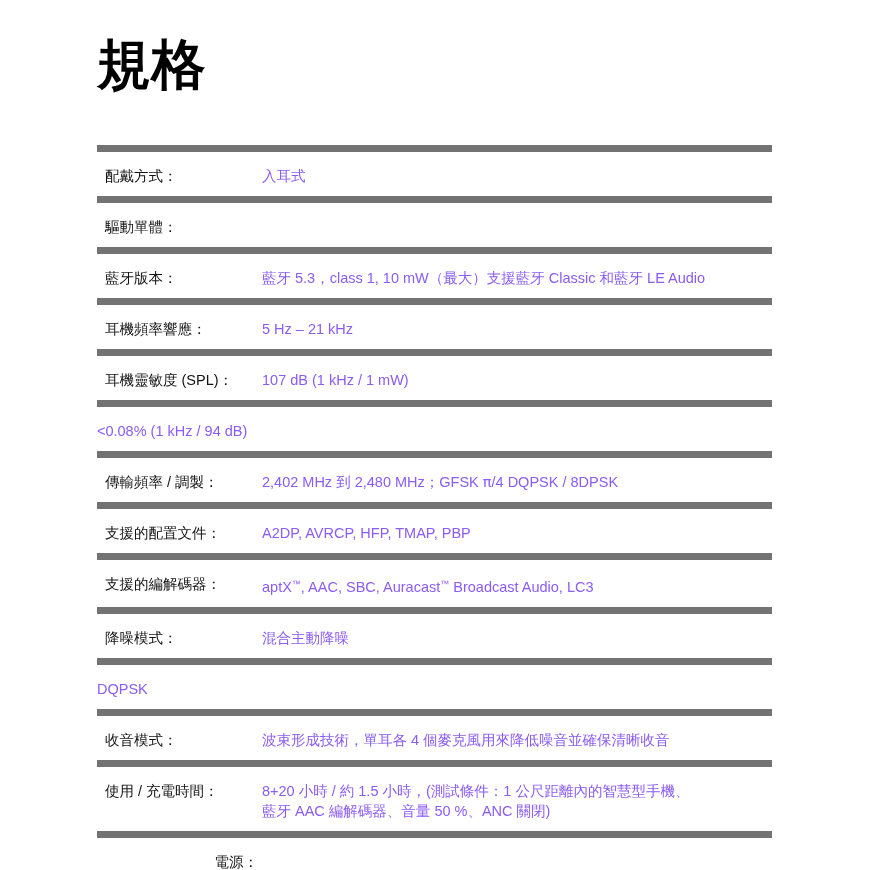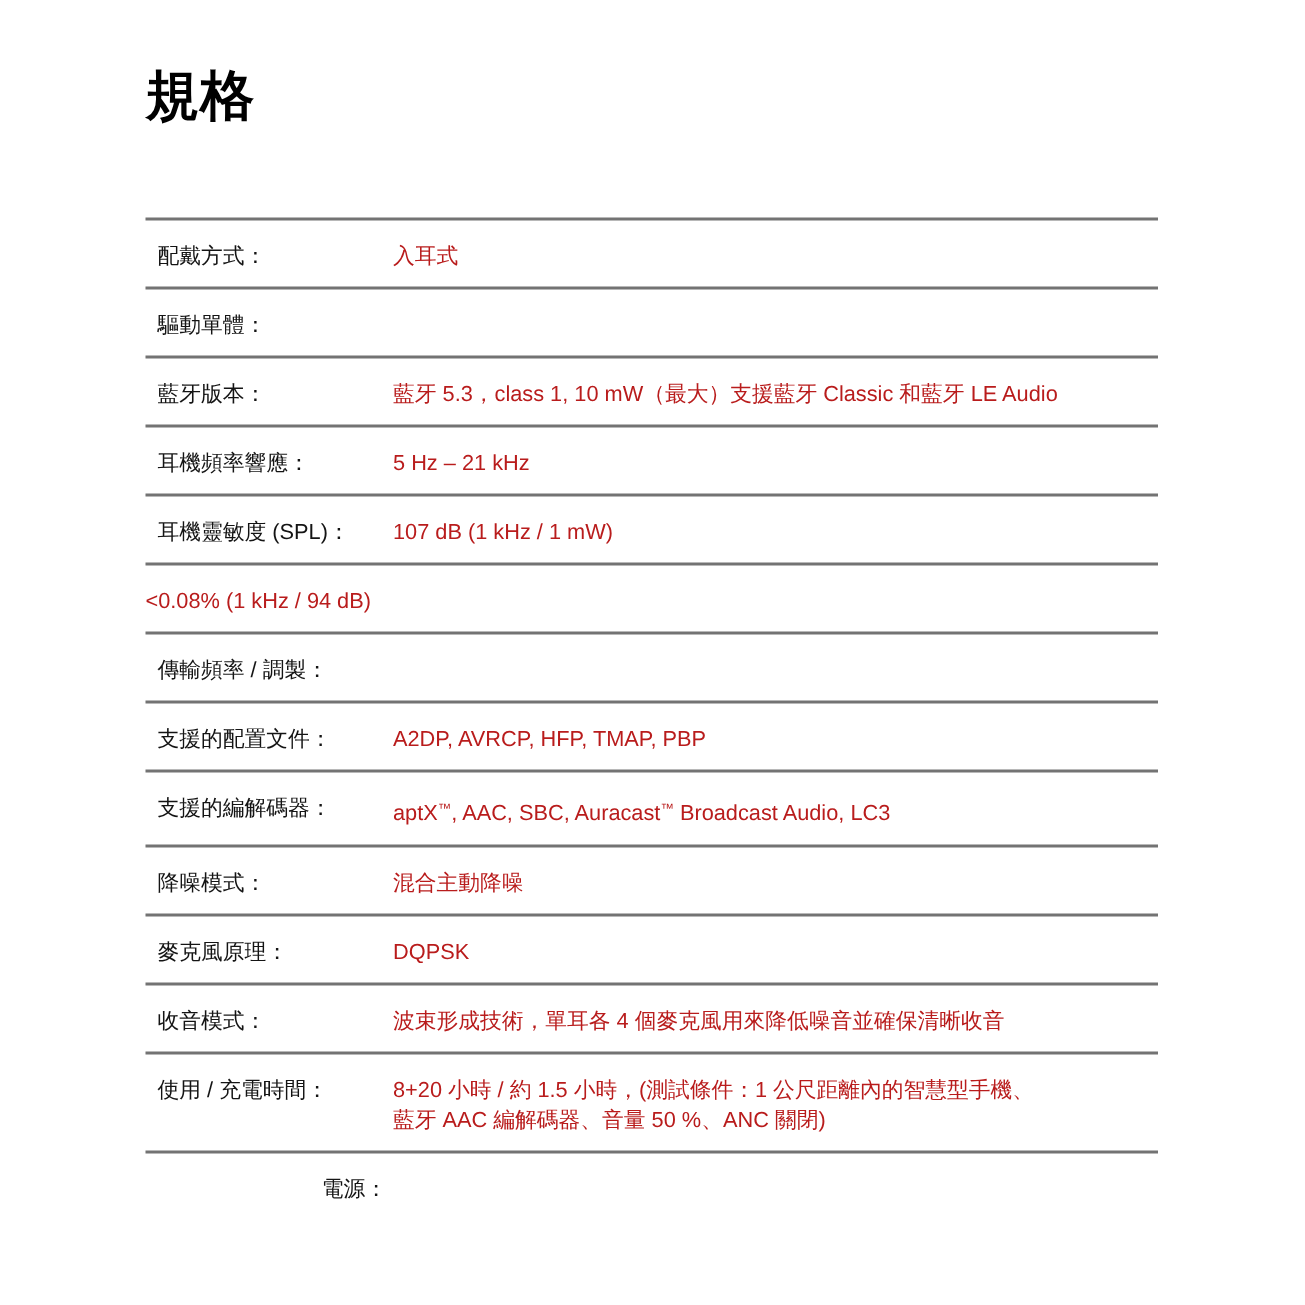--- a/index.html
+++ b/index.html
@@ -21,39 +21,39 @@
     position: relative;
     width: 870px;
     height: 870px;
     box-sizing: border-box;
   }
 
   .page-title {
     position: absolute;
     left: 97px;
     top: 34px;
-    font-size: 36px;
+    font-size: 54px;
     line-height: 60px;
     font-weight: 700;
     letter-spacing: 0.5px;
     color: #000000;
     margin: 0;
   }
 
   .spec-table {
     position: absolute;
     left: 97px;
     top: 145px;
     width: 675px;
   }
 
   .spec-row {
     display: flex;
     align-items: flex-start;
-    border-top: 2px solid #737373;
+    border-top: 7px solid #737373;
     min-height: 46px;
     box-sizing: border-box;
   }
 
   .spec-row.last-row {
     border-bottom: none;
     text-align: right;
   }
 
   .spec-label {
@@ -66,21 +66,21 @@
     color: #141414;
     white-space: nowrap;
   }
 
   .spec-value {
     flex: 1 1 auto;
     box-sizing: border-box;
     padding: 14px 0 10px 0;
     font-size: 14.5px;
     line-height: 20px;
-    color: #b91c1c;
+    color: #8b5cf6;
     white-space: nowrap;
   }
 
   .spec-value .value-line + .value-line {
   }
 
   .tm {
     font-size: 0.62em;
     vertical-align: 0.52em;
     letter-spacing: 0;
@@ -122,39 +122,39 @@
       <div class="spec-label">耳機靈敏度 (SPL)：</div>
       <div class="spec-value">107 dB (1 kHz / 1 mW)</div>
     </div>
 
     <div class="spec-row">
       <div class="spec-value">&lt;0.08% (1 kHz / 94 dB)</div>
     </div>
 
     <div class="spec-row">
       <div class="spec-label">傳輸頻率 / 調製：</div>
+      <div class="spec-value"><span>2,402 MHz 到 2,480 MHz；GFSK </span><span class="pi-sym">π</span><span>/4  DQPSK / 8DPSK</span></div>
     </div>
 
     <div class="spec-row">
       <div class="spec-label">支援的配置文件：</div>
       <div class="spec-value">A2DP, AVRCP, HFP, TMAP, PBP</div>
     </div>
 
     <div class="spec-row">
       <div class="spec-label">支援的編解碼器：</div>
       <div class="spec-value"><span>aptX</span><span class="tm">™</span><span>, AAC, SBC, Auracast</span><span class="tm">™</span><span> Broadcast Audio, LC3</span></div>
     </div>
 
     <div class="spec-row">
       <div class="spec-label">降噪模式：</div>
       <div class="spec-value">混合主動降噪</div>
     </div>
 
     <div class="spec-row">
-      <div class="spec-label">麥克風原理：</div>
       <div class="spec-value">DQPSK</div>
     </div>
 
     <div class="spec-row">
       <div class="spec-label">收音模式：</div>
       <div class="spec-value">波束形成技術，單耳各 4 個麥克風用來降低噪音並確保清晰收音</div>
     </div>
 
     <div class="spec-row">
       <div class="spec-label">使用 / 充電時間：</div>

